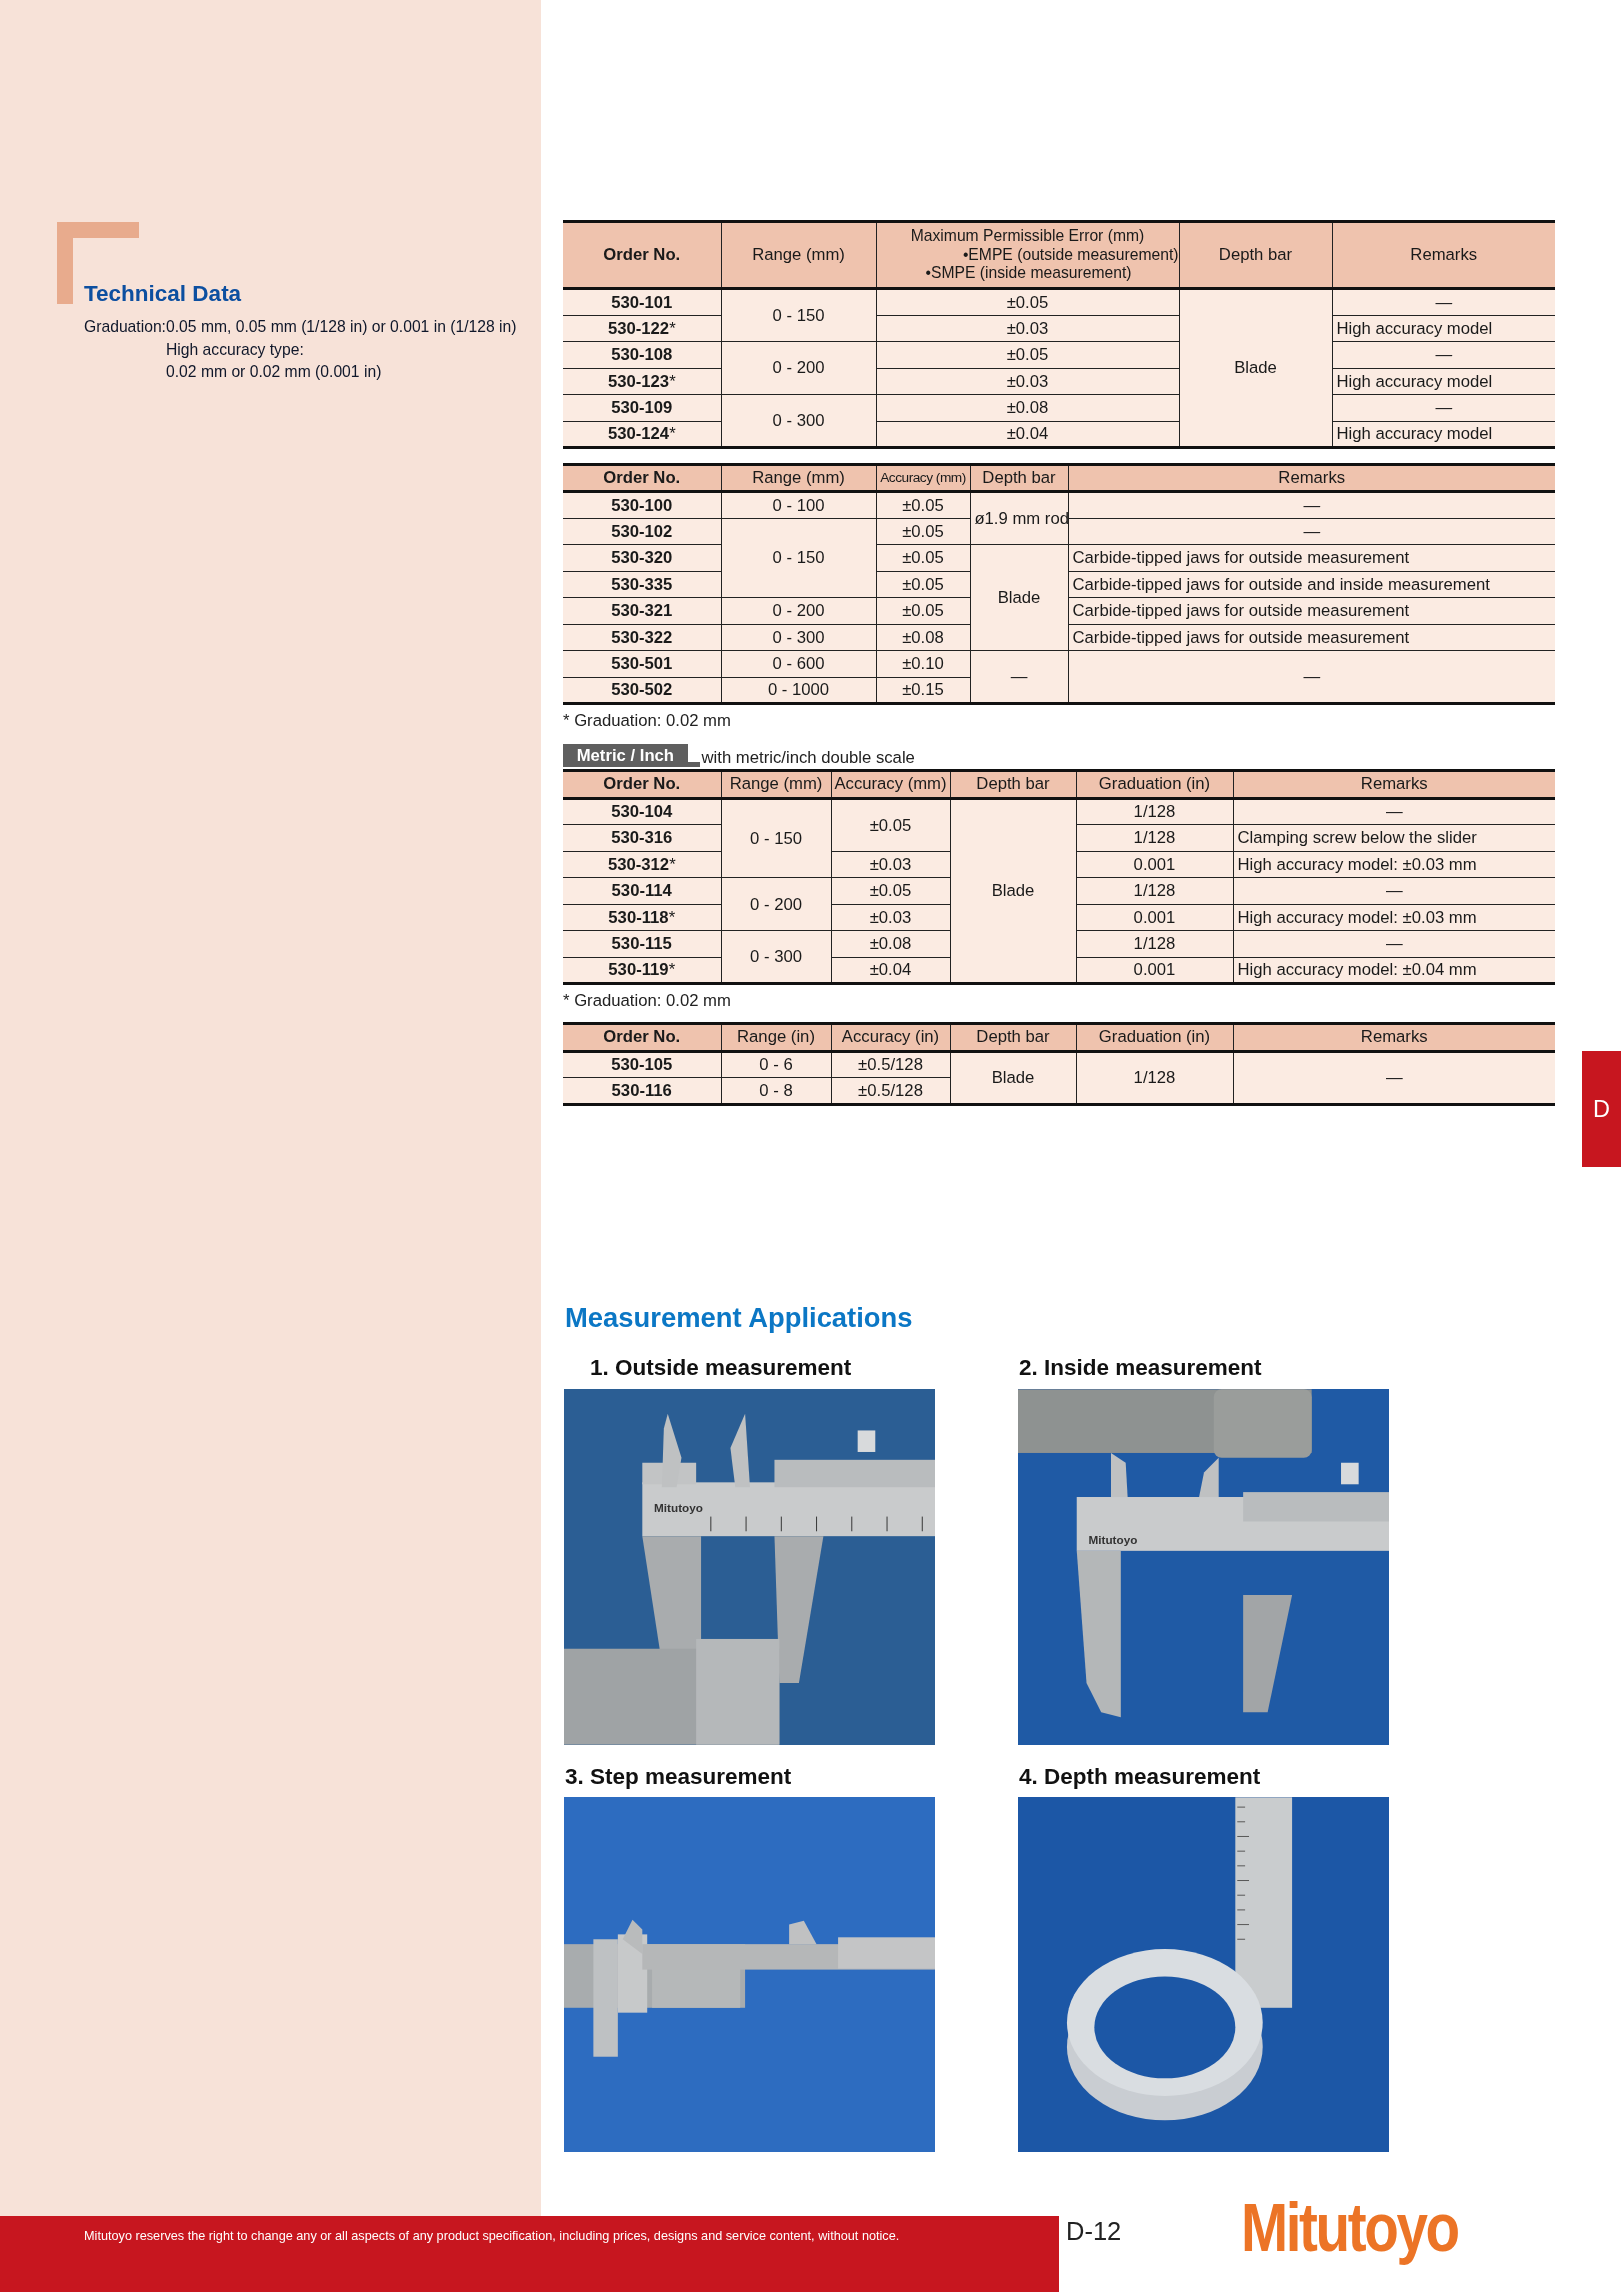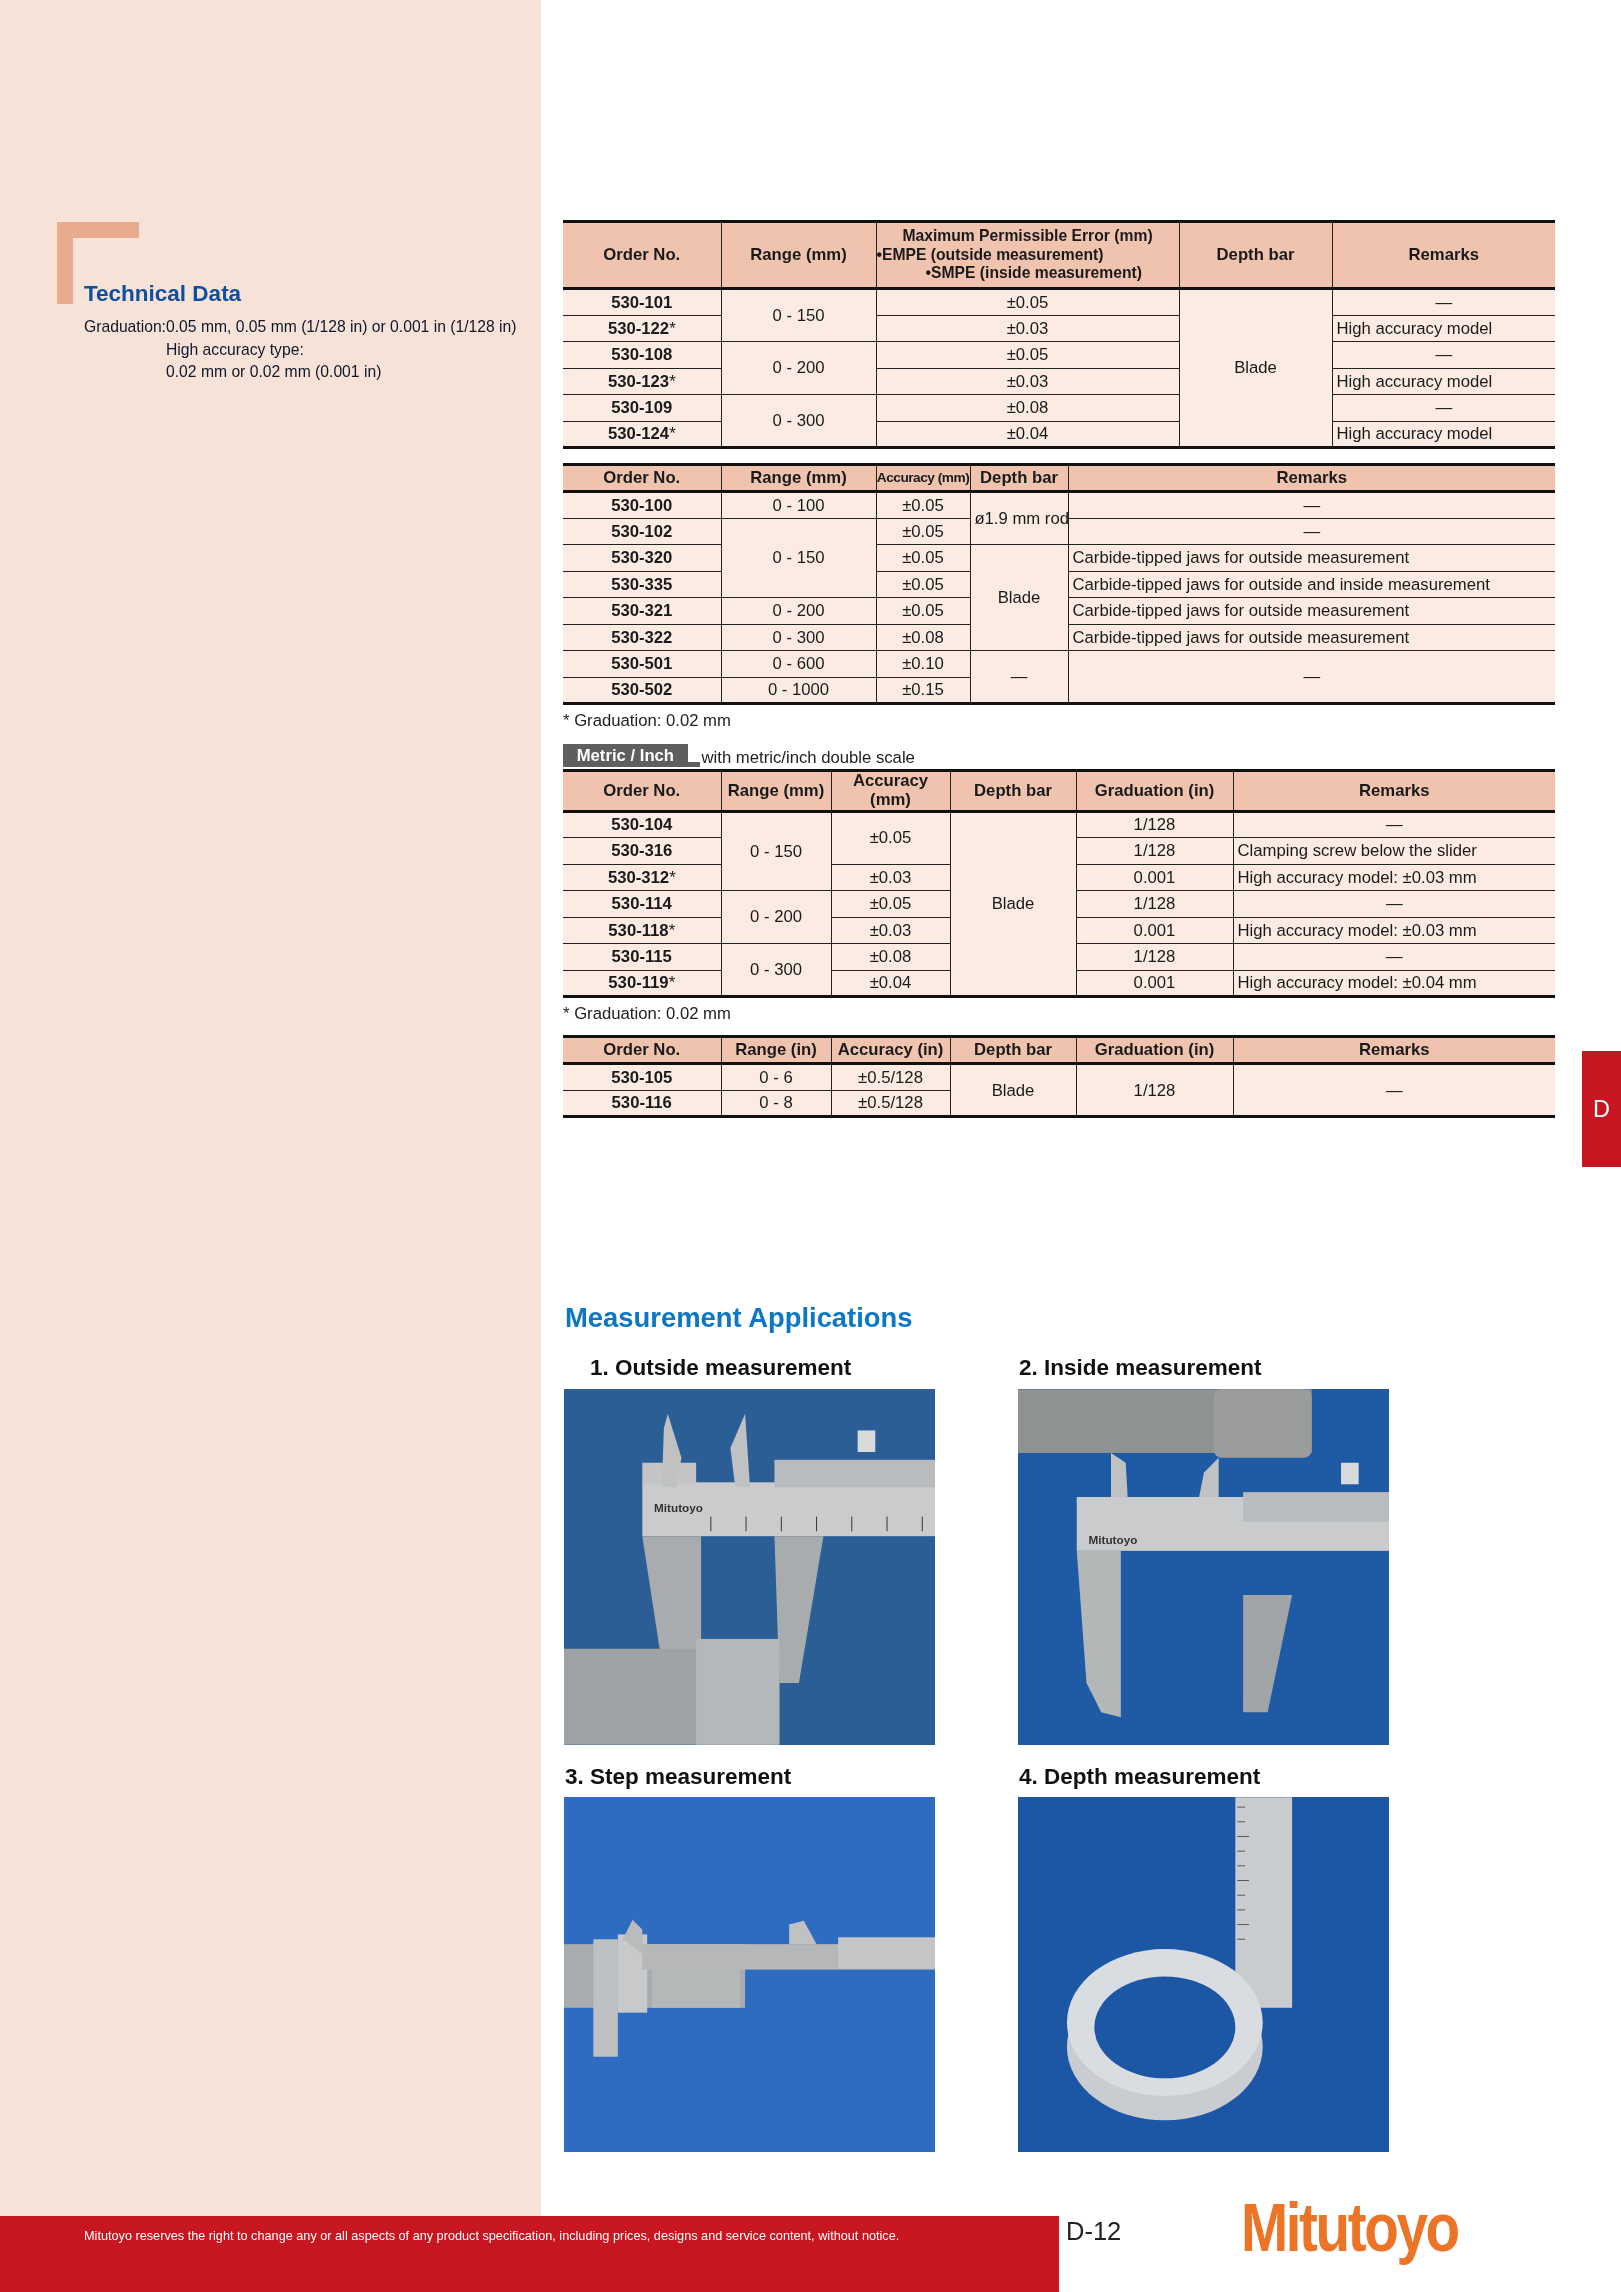--- a/index.html
+++ b/index.html
@@ -18,21 +18,21 @@
   .main { position: absolute; left: 563px; top: 218px; width: 992px; }
   .spec-title { font-size: 27.4px; font-weight: bold; color: #0b77c5; letter-spacing: -0.3px; height: 35px; }
 
   .tag-row { display: flex; align-items: flex-end; height: 23.5px; }
   .tag { background: #5f5f5f; color: #fff; font-weight: bold; font-size: 16.7px; padding: 0 15.7px; height: 23.5px; line-height: 23.5px; }
   .tag-line { height: 4.9px; background: #5f5f5f; }
   .tag-note { font-size: 16.7px; color: #222; padding-left: 2px; line-height: 19.6px; }
 
   table { border-collapse: collapse; width: 992px; font-size: 16.7px; table-layout: fixed; }
   table.spec { border-top: 3.9px solid #111; border-bottom: 3.9px solid #111; }
-  th { background: #efc3ae; font-weight: bold; border-left: 1.5px solid #222; border-bottom: 3.9px solid #111; text-align: center; line-height: 18.6px; }
+  th { background: #efc3ae; font-weight: normal; border-left: 1.5px solid #222; border-bottom: 3.9px solid #111; text-align: center; line-height: 18.6px; }
   th:first-child { border-left: none; font-weight: bold; }
   td { background: #fbebe2; border-left: 1.5px solid #222; border-top: 1.5px solid #222; text-align: center; height: 26.5px; line-height: 23.5px; padding: 0 3.9px; white-space: nowrap; overflow: hidden; }
   td:first-child { border-left: none; font-weight: bold; }
   td.l { text-align: left; padding-left: 4px; }
   .ast { font-weight: normal; }
 
   .footnote { font-size: 16.7px; color: #222; margin-top: 5.9px; height: 29px; }
 
   .apps-title { position: absolute; left: 565px; top: 1302px; font-size: 27.4px; font-weight: bold; color: #0b77c5; }
   .app-cap { position: absolute; font-size: 22.5px; font-weight: bold; color: #111; }
@@ -73,21 +73,21 @@
         <col style="width:303px">
         <col style="width:153px">
         <col style="width:223px">
       </colgroup>
     <tbody>
         <tr style="height:67px">
       <th>Order No.</th>
       <th>Range (mm)</th>
       <th style="font-size:15.7px">
         <div>Maximum Permissible Error (mm)</div>
-        <div style="text-align:left;">•EMPE (outside measurement)</div>
+        <div style="text-align:right;">•EMPE (outside measurement)</div>
         <div style="text-align:left;padding-left:49px">•SMPE (inside measurement)</div>
       </th>
       <th>Depth bar</th>
       <th>Remarks</th>
     </tr>
     <tr>
       <td><span>530-101</span><span class="ast"></span></td>
       <td rowspan="2">0 - 150</td>
       <td>±0.05</td>
       <td rowspan="6">Blade</td>

